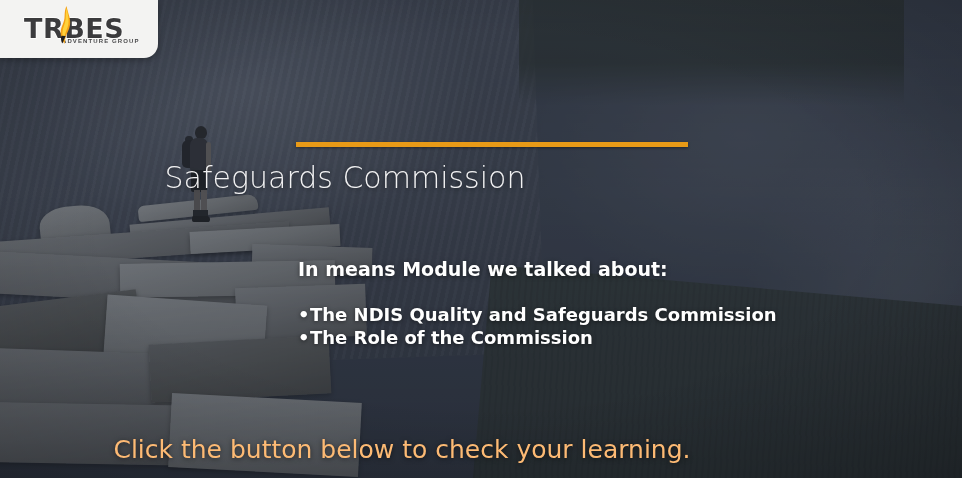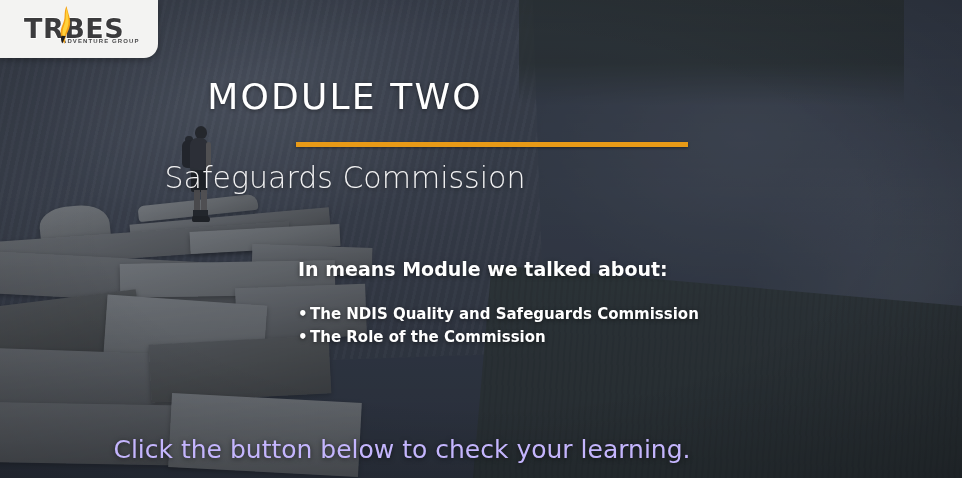--- a/index.html
+++ b/index.html
@@ -198,41 +198,41 @@
     font-weight: 700;
     color: #ffffff;
     font-family: "DejaVu Sans", sans-serif;
     text-shadow: 0 1px 4px rgba(0,0,0,.50);
     white-space: nowrap;
   }
 
   .bullets {
     position: absolute; left: 298px; top: 303px;
     list-style: none;
-    font-size: 15px;
+    font-size: 18px;
     font-weight: 700;
     line-height: 23px;
     color: #ffffff;
     font-family: "DejaVu Sans", sans-serif;
     text-shadow: 0 1px 4px rgba(0,0,0,.50);
   }
   .bullets li { white-space: nowrap; }
   .bullets li::before {
     content: "\2022";
     display: inline-block;
     width: 12px;
     color: #ffffff;
   }
 
   .cta {
     position: absolute; left: 0; right: 182px; bottom: 14px;
     text-align: center;
     font-size: 25px;
     font-weight: 400;
-    color: #c4b5fd;
+    color: #fdba74;
     font-family: "DejaVu Sans", sans-serif;
     text-shadow: 0 1px 5px rgba(0,0,0,.55);
     padding-left: 24px;
   }
 </style>
 </head>
 <body>
 
 <div id="slide">
 
@@ -286,21 +286,20 @@
         <path d="M9.5 0 C11 8 14 12 13 19 C12.4 24 9.6 27 8.4 32 C7.8 34.6 7.8 36.4 8 38 C5.4 35 3.4 31 3.6 26.6 C3.8 21 6.6 18 7.4 12.8 C7.9 9.2 7.2 5 9.5 0 Z" fill="#f5a114"></path>
         <path d="M9.8 2 C10.8 9 12.2 12.6 11.4 18 C10.8 22.4 8.6 25.4 7.8 29.6 C7.4 31.8 7.4 33.6 7.7 35 C6 32.6 5.2 29.6 5.4 26.4 C5.7 21.6 8 18.6 8.6 13.6 C9 10 8.4 6 9.8 2 Z" fill="#ffd23c"></path>
         <path d="M8.6 30 C7.6 32.8 6.4 35.4 5.2 37.6 C4 35 3.6 32.4 4.4 29.8 Z" fill="#1c1c1e"></path>
       </svg>
       <div class="logo-sub">ADVENTURE GROUP</div>
     </div>
   </div>
 
   <div class="content">
 
-    <div class="module-title">MODULE TWO</div>
 
     <div class="divider"></div>
 
     <div class="subtitle">
       <span>Safeguards Commission</span>
     </div>
 
     <div class="lead-in">In means Module we talked about:</div>
 
     <ul class="bullets">

